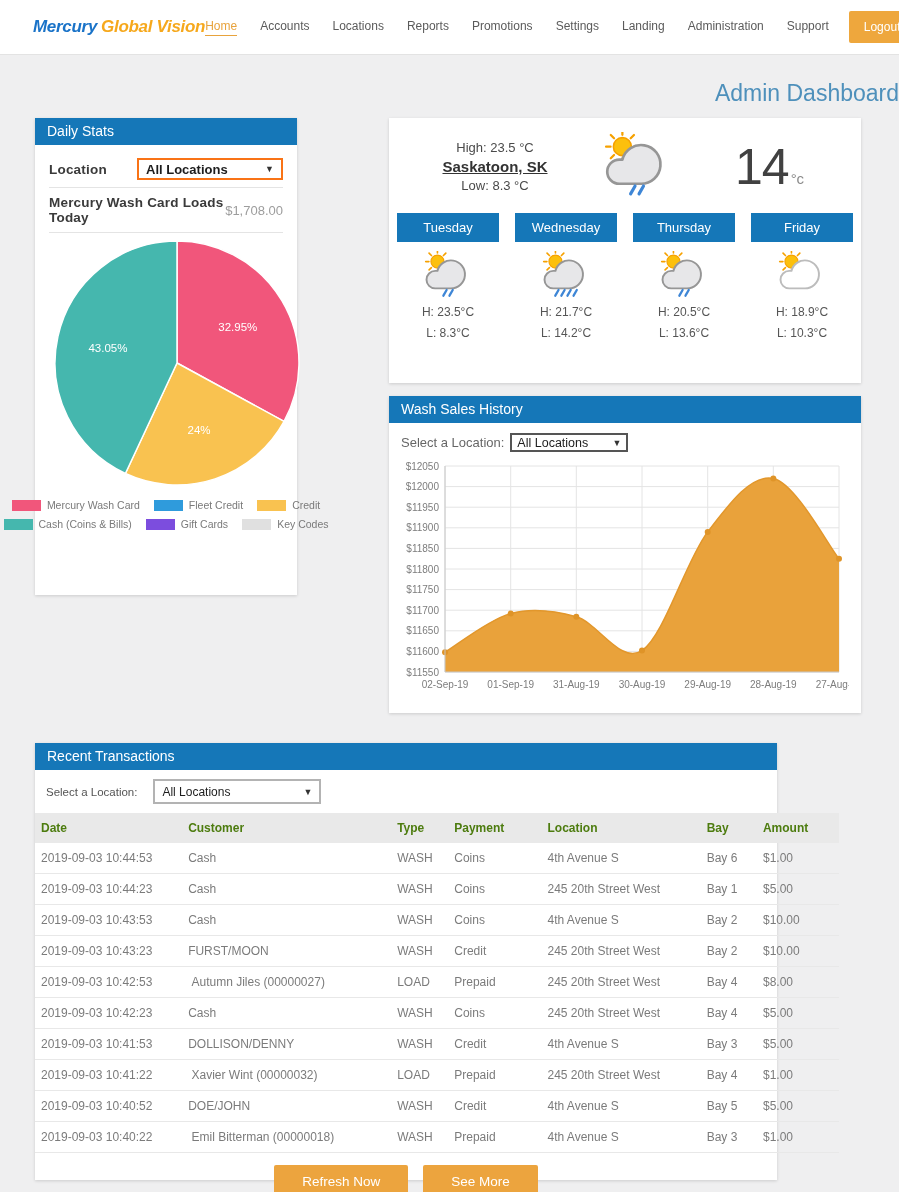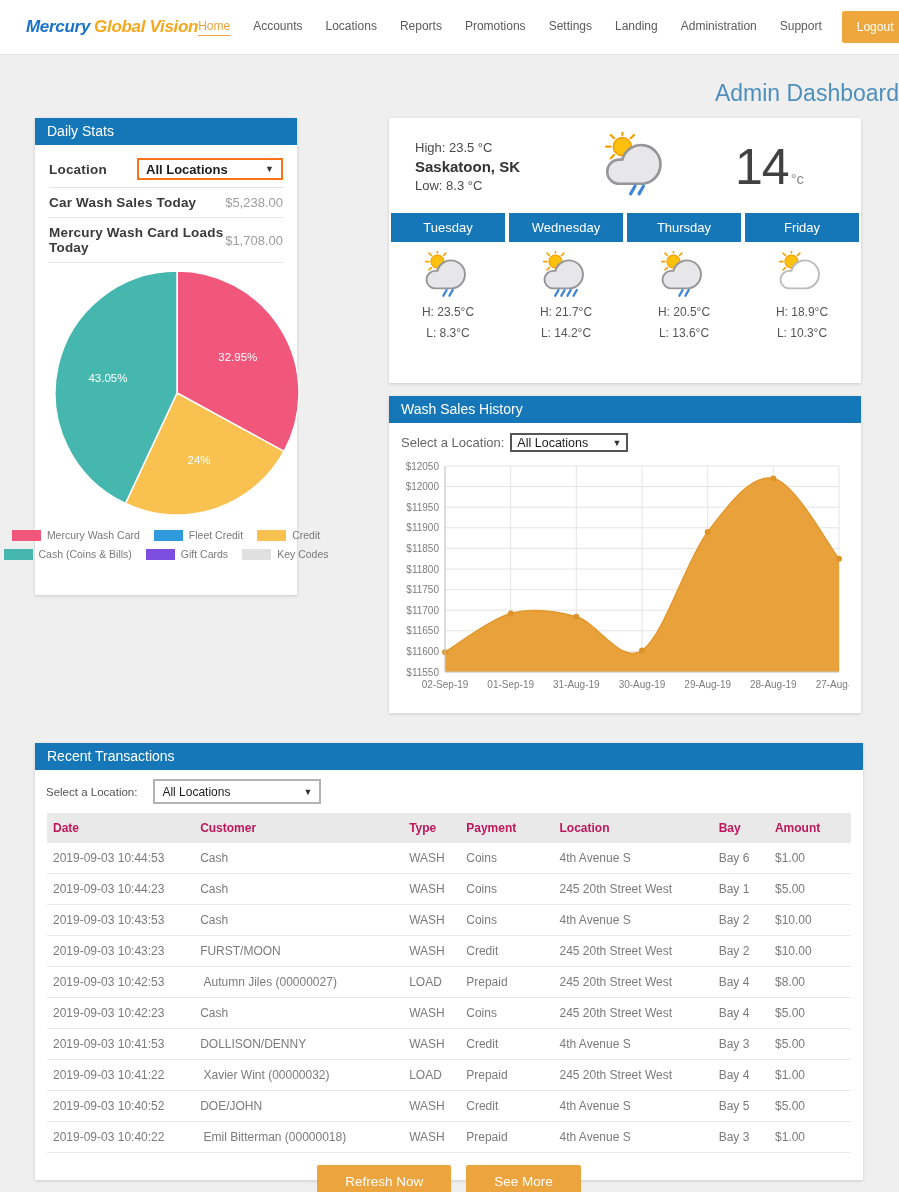--- a/index.html
+++ b/index.html
@@ -5,21 +5,21 @@
   html,body{margin:0;padding:0;}
   body{
     width:899px;height:1192px;position:relative;overflow:hidden;
     background:#efeff0;font-family:"Liberation Sans",sans-serif;
     -webkit-font-smoothing:antialiased;
   }
   
   .topnav{
     position:absolute;top:0;left:0;width:899px;height:55px;background:#fff;
     border-bottom:1px solid #e3e3e3;display:flex;align-items:center;
-    padding:0 26px;box-sizing:border-box;z-index:5;
+    padding:0 33px;box-sizing:border-box;z-index:5;
   }
   .logo{font-style:italic;font-weight:bold;font-size:17px;letter-spacing:-0.3px;white-space:nowrap;}
   .logo .p1{color:#1a73c8;}
   .logo .p2{color:#f6a81c;margin-left:4px;}
   .nav-items{display:flex;align-items:center;margin-left:auto;gap:23px;}
   .nav-item{font-size:12px;color:#5b5b5b;text-decoration:none;cursor:pointer;padding-bottom:2px;}
   .nav-item.active{color:#e8a33d;border-bottom:1px solid #e8a33d;}
   .logout-btn{
     background:#eea73d;color:#fff;font-size:12px;border:none;border-radius:2px;
     padding:9px 15px;margin-left:20px;cursor:pointer;
@@ -31,69 +31,69 @@
   }
   
   .panel{position:absolute;background:#fff;box-shadow:0 1px 3px rgba(0,0,0,.15);}
   .panel-header{
     background:#1577b8;color:#fff;font-size:14px;height:27px;line-height:27px;
     padding:0 12px;
   }
   .panel-daily{left:35px;top:118px;width:262px;height:477px;}
   .panel-weather{left:389px;top:118px;width:472px;height:265px;}
   .panel-sales{left:389px;top:396px;width:472px;height:317px;}
-  .panel-trans{left:35px;top:743px;width:828px;height:437px;}
+  .panel-trans{left:35px;top:743px;width:742px;height:437px;}
   
   .ds-body{padding:6px 14px 0 14px;}
   .ds-row{display:flex;align-items:center;justify-content:space-between;
     padding:7px 0;border-bottom:1px solid #e4e4e4;}
   .ds-label{font-size:13.5px;font-weight:bold;color:#3a3a3a;letter-spacing:.2px;}
   .ds-value{font-size:13px;color:#9d9d9d;}
   .select-box{
     background:#fff;border:2px solid #f97316;display:inline-flex;align-items:center;
     justify-content:space-between;box-sizing:border-box;cursor:pointer;color:#1d1d1d;
   }
   .ds-select{width:146px;height:22px;padding:0 7px;font-size:13px;font-weight:bold;}
   .caret{font-size:9px;color:#333;margin-left:6px;}
   .ds-breakdown-title{font-size:13.5px;font-weight:bold;color:#3a3a3a;padding:9px 0 2px 0;}
   .pie-wrap{width:256px;margin:2px auto 0 auto;}
   .legend{margin-top:4px;}
   .legend-row{display:flex;justify-content:center;gap:14px;margin-bottom:7px;}
   .legend-item{display:flex;align-items:center;font-size:10.5px;color:#7a7a7a;white-space:nowrap;}
   .legend-swatch{width:29px;height:11px;margin-right:6px;display:inline-block;}
   
   .wx-top{display:flex;align-items:center;padding:14px 0 10px 26px;}
-  .wx-loc{width:160px;text-align:left;line-height:19px;}
+  .wx-loc{width:160px;text-align:center;line-height:19px;}
   .wx-hi,.wx-lo{font-size:13px;color:#4a4a4a;}
-  .wx-city{font-size:15px;font-weight:bold;color:#333;}
+  .wx-city{font-size:15px;font-weight:bold;color:#333;text-decoration:underline;}
   .wx-icon-big{margin-left:26px;width:72px;}
   .wx-temp{display:flex;align-items:flex-end;margin-left:62px;}
   .wx-temp-num{font-size:50px;font-weight:300;color:#414141;line-height:44px;letter-spacing:-1px;}
   .wx-temp-unit{font-size:15px;color:#8a8a8a;margin-left:2px;margin-bottom:2px;}
   .wx-days{display:flex;justify-content:space-between;padding:0 12px;}
   .wx-col{width:25%;display:flex;flex-direction:column;align-items:center;}
   .wx-forecast{display:flex;padding:2px 0 0 0;}
   .day-btn{
     background:#1577b8;color:#fff;font-size:13px;text-align:center;border:none;
-    width:114px;padding:7px 0;cursor:pointer;
+    width:102px;padding:7px 0;cursor:pointer;
   }
   .wx-fc-icon{width:52px;margin-top:9px;}
   .wx-fc-hi,.wx-fc-lo{font-size:12px;color:#555;line-height:21px;}
   
   .ws-select-row{display:flex;align-items:center;padding:10px 12px 2px 12px;font-size:13px;color:#666;}
   .ws-select{width:118px;height:19px;padding:0 5px;font-size:12.5px;border-color:#555;margin-left:6px;}
   .ws-chart{display:block;margin:4px auto 0 auto;}
   svg text{font-family:"Liberation Sans",sans-serif;}
   
   .tr-select-row{display:flex;align-items:center;padding:9px 11px;}
   .tr-select-label{font-size:11.5px;color:#555;}
   .tr-select{width:168px;height:25px;padding:0 7px;font-size:12px;margin-left:16px;border-color:#b3b3b3;}
   .tr-table{width:804px;margin:0 auto;border-collapse:collapse;table-layout:fixed;}
   .tr-table th{
-    background:#e9e9e9;font-size:12px;color:#be185d;text-align:left;
+    background:#e9e9e9;font-size:12px;color:#4d7c0f;text-align:left;
     padding:8px 6px;font-weight:bold;
   }
   .tr-table td{
     font-size:12px;color:#7b7b7b;padding:8px 6px;border-bottom:1px solid #e8e8e8;
     white-space:pre-wrap;overflow:hidden;
   }
   .tr-buttons{display:flex;justify-content:center;gap:15px;margin-top:12px;}
   .btn-orange{
     background:#eca43e;color:#fff;font-size:13.5px;border:none;border-radius:2px;
     padding:9px 28px;cursor:pointer;
@@ -124,24 +124,20 @@
 
 <div class="panel panel-daily">
   <div class="panel-header">Daily Stats</div>
   <div class="ds-body">
     <div class="ds-row">
       <span class="ds-label">Location</span>
       <span class="select-box ds-select">
         <span>All Locations</span>
         <span class="caret">▼</span>
       </span>
-    </div>
-    <div class="ds-row">
-      <span class="ds-label">Car Wash Sales Today</span>
-      <span class="ds-value">$5,238.00</span>
     </div>
     <div class="ds-row">
       <span class="ds-label">Mercury Wash Card Loads Today</span>
       <span class="ds-value">$1,708.00</span>
     </div>
     <svg class="pie-wrap" width="256" height="256" viewBox="0 0 256 256">
         <path d="M128,128L128.00,6.00A122,122 0 0 1 235.09,186.44Z" fill="#f1567b" stroke="#fff" stroke-width="1.5"></path>
         <text x="188.8" y="95.9" text-anchor="middle" fill="#fff" font-size="11.5">32.95%</text>
         <path d="M128,128L235.09,186.44A122,122 0 0 1 76.40,238.55Z" fill="#f9c250" stroke="#fff" stroke-width="1.5"></path>
         <text x="150.1" y="199.2" text-anchor="middle" fill="#fff" font-size="11.5">24%</text>

